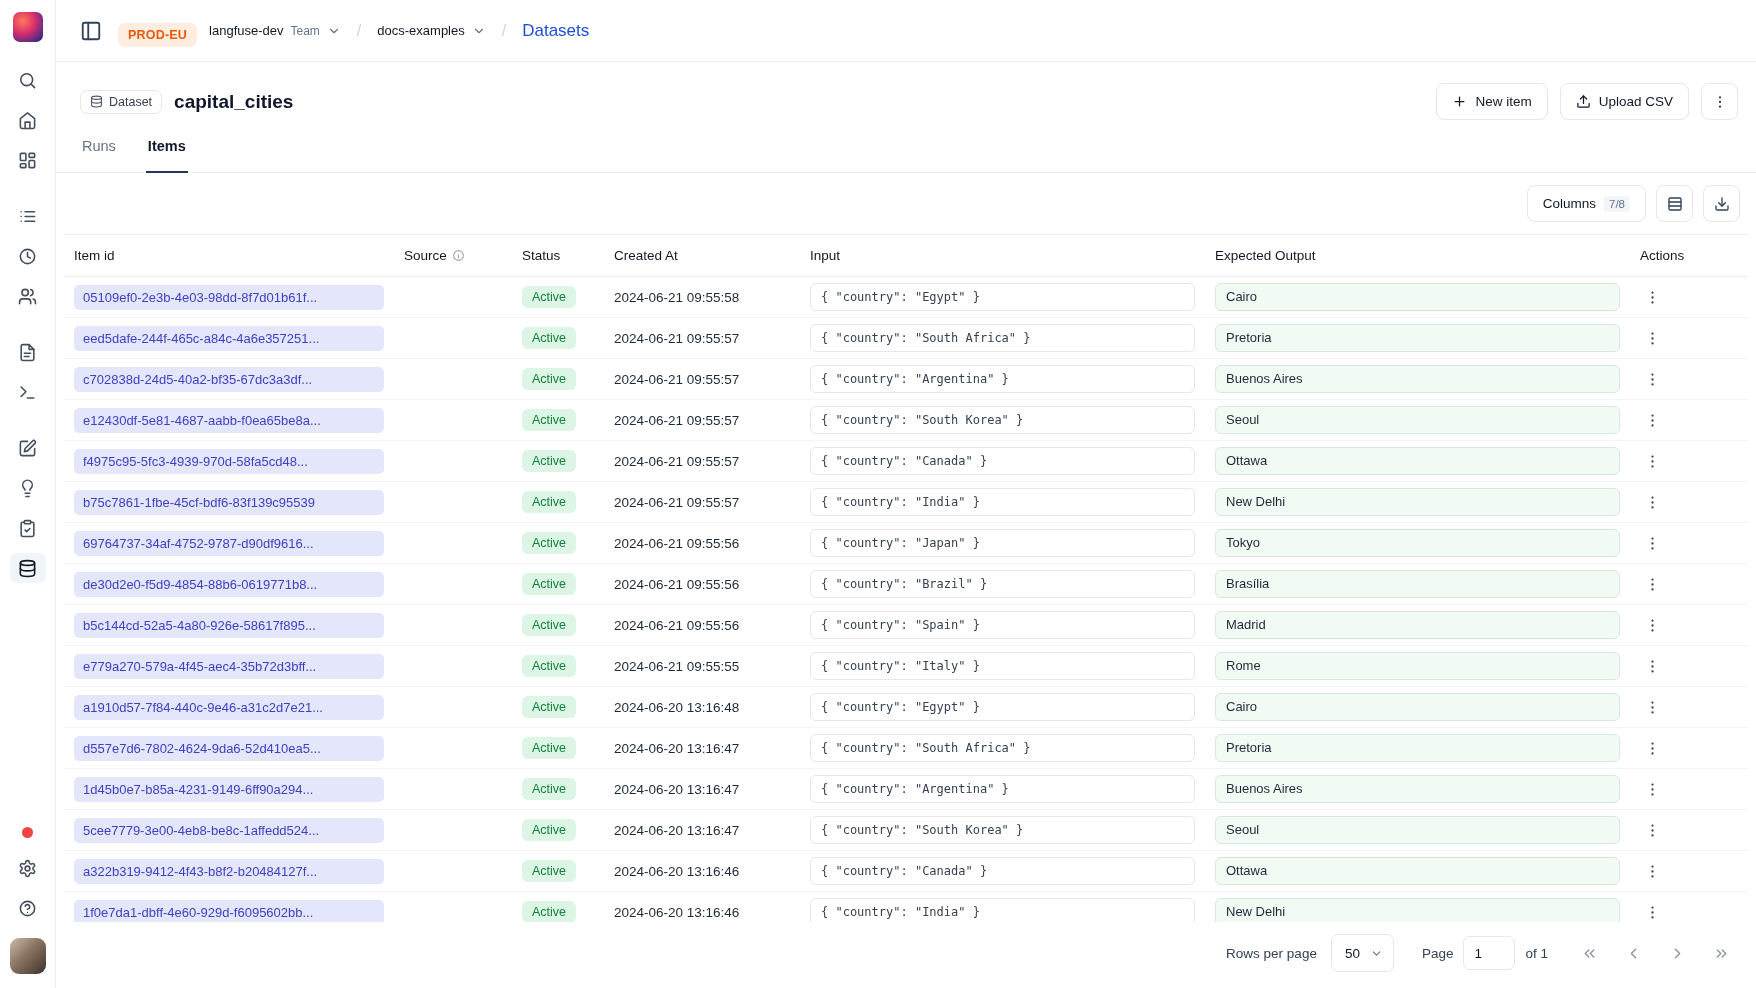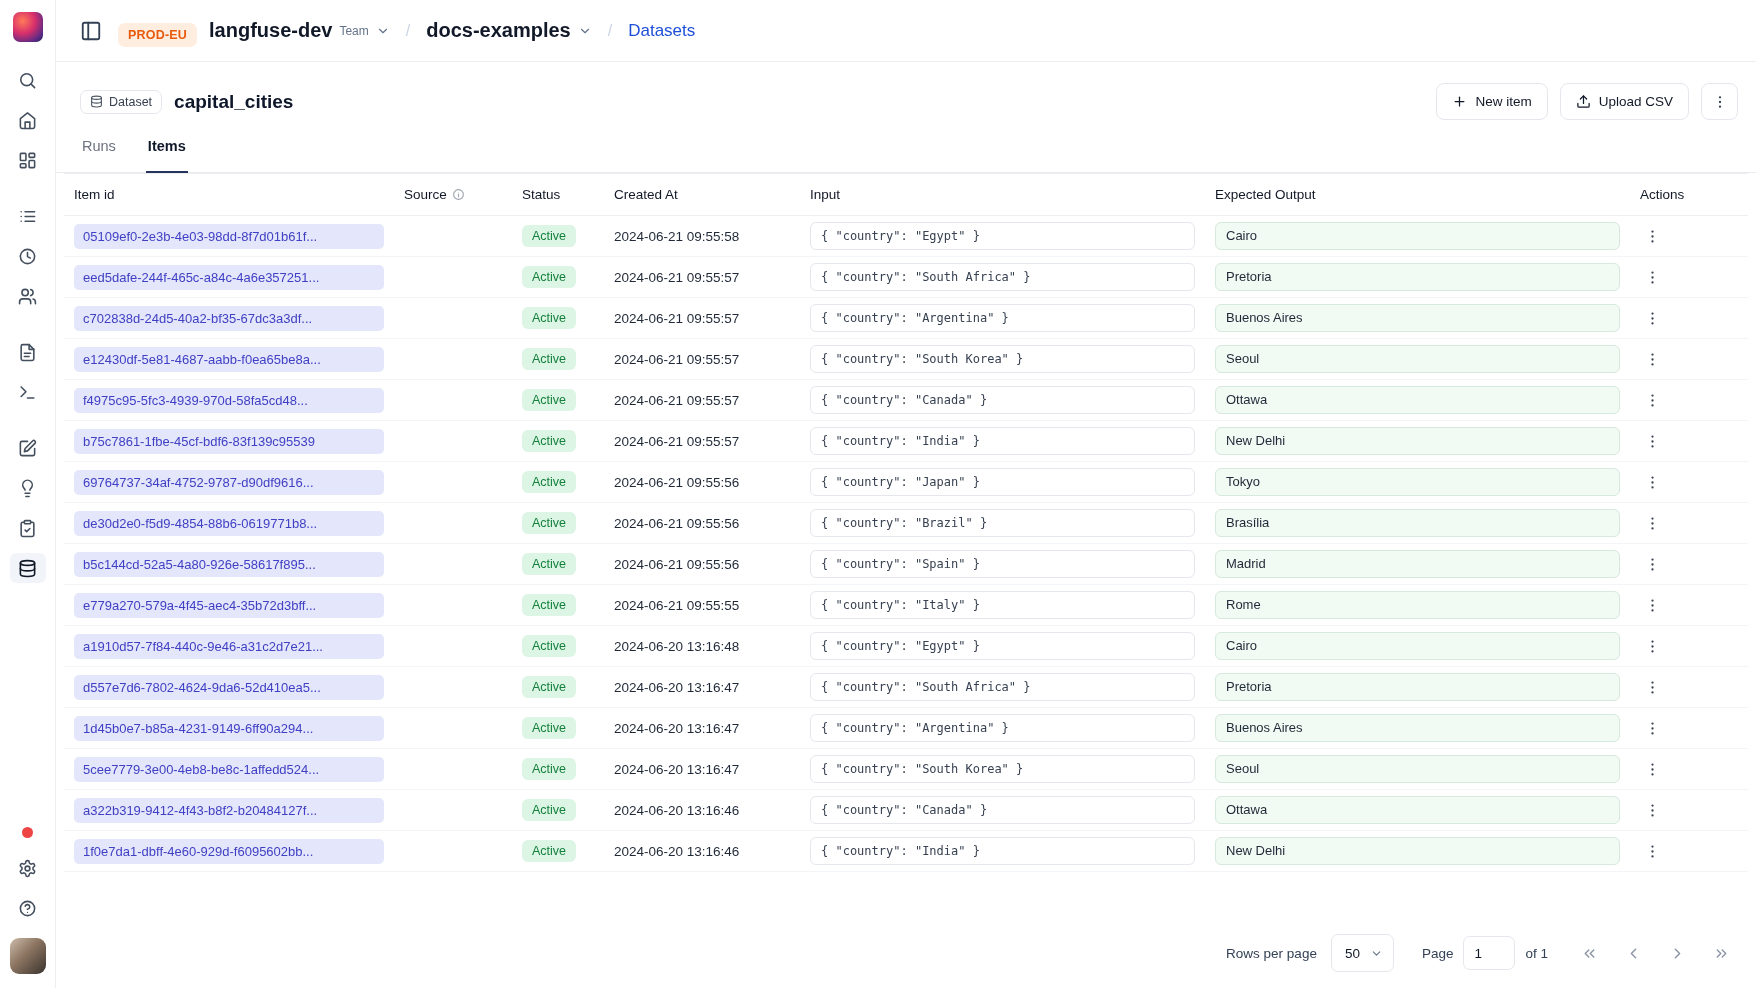--- a/index.html
+++ b/index.html
@@ -19,21 +19,21 @@
 
   
   .main{flex:1 1 auto;display:flex;flex-direction:column;min-width:0;}
 
   
   .topbar{height:62px;flex:0 0 62px;border-bottom:1px solid #eceef2;display:flex;align-items:center;padding:0 18px 0 20px;gap:12px;box-sizing:border-box;}
   .tb-toggle{background:none;border:none;padding:4px;color:#334155;cursor:pointer;display:flex;}
   .tb-toggle svg{width:22px;height:22px;}
   .env-badge{background:#ffede0;color:#e8590c;font-size:12.5px;font-weight:700;letter-spacing:.2px;padding:5px 10px;border-radius:7px;margin-top:9px;}
   .crumb-group{display:flex;align-items:center;gap:7px;cursor:pointer;}
-  .crumb-name{font-size:20px;font-weight:700;color:#111827;}
+  .crumb-name{font-size:13px;font-weight:400;color:#111827;}
   .crumb-sub{font-size:12px;color:#64748b;font-weight:500;}
   .chev{color:#64748b;display:flex;}
   .chev svg{width:14px;height:14px;}
   .crumb-sep{color:#cbd5e1;font-size:16px;margin:0 4px;transform:none;}
   .crumb-current{font-size:17px;color:#1d4ed8;font-weight:500;cursor:pointer;}
 
   
   .page-header{display:flex;align-items:center;padding:16px 18px 10px 24px;gap:12px;justify-content:center;}
   .type-badge{display:inline-flex;align-items:center;gap:6px;border:1px solid #e4e7ec;border-radius:7px;padding:4px 9px;font-size:12.5px;font-weight:500;color:#374151;background:#fff;}
   .type-badge svg{width:13px;height:13px;color:#4b5563;}
@@ -269,20 +269,40 @@
             <circle cx="12" cy="19" r="1.7"></circle>
           </svg>
       </button>
     </div>
 
     <div class="tabs">
       <div class="tab">Runs</div>
       <div class="tab active">Items</div>
     </div>
 
+    <div class="toolbar">
+      <button class="btn">
+        <span>Columns</span>
+        <span class="columns-count">7/8</span>
+      </button>
+      <button class="btn btn-icon">
+        <svg class="ic" viewBox="0 0 24 24">
+            <rect x="3" y="3" width="18" height="18" rx="2"></rect>
+            <line x1="3" y1="9" x2="21" y2="9"></line>
+            <line x1="3" y1="15" x2="21" y2="15"></line>
+          </svg>
+      </button>
+      <button class="btn btn-icon">
+        <svg class="ic" viewBox="0 0 24 24">
+            <path d="M21 15v4a2 2 0 0 1-2 2H5a2 2 0 0 1-2-2v-4"></path>
+            <polyline points="7 10 12 15 17 10"></polyline>
+            <line x1="12" y1="15" x2="12" y2="3"></line>
+          </svg>
+      </button>
+    </div>
 
     <div class="table-wrap">
       <table>
         <colgroup>
           <col style="width:330px">
             <col style="width:118px">
             <col style="width:92px">
             <col style="width:196px">
             <col style="width:405px">
             <col style="width:425px">

